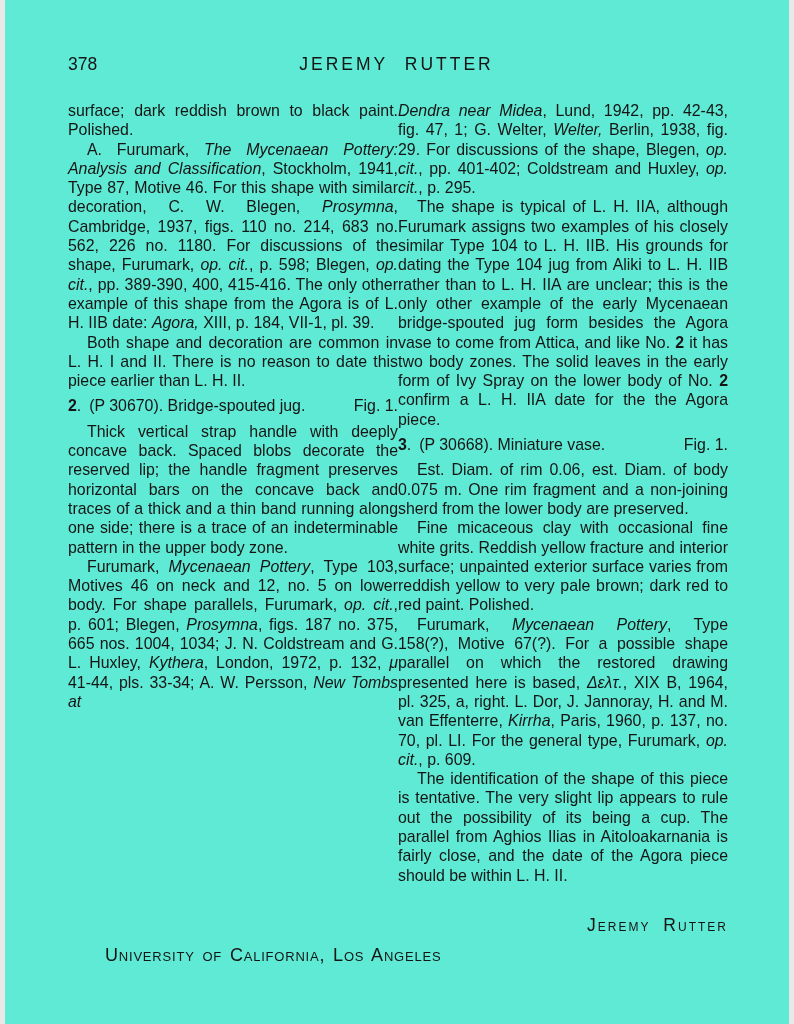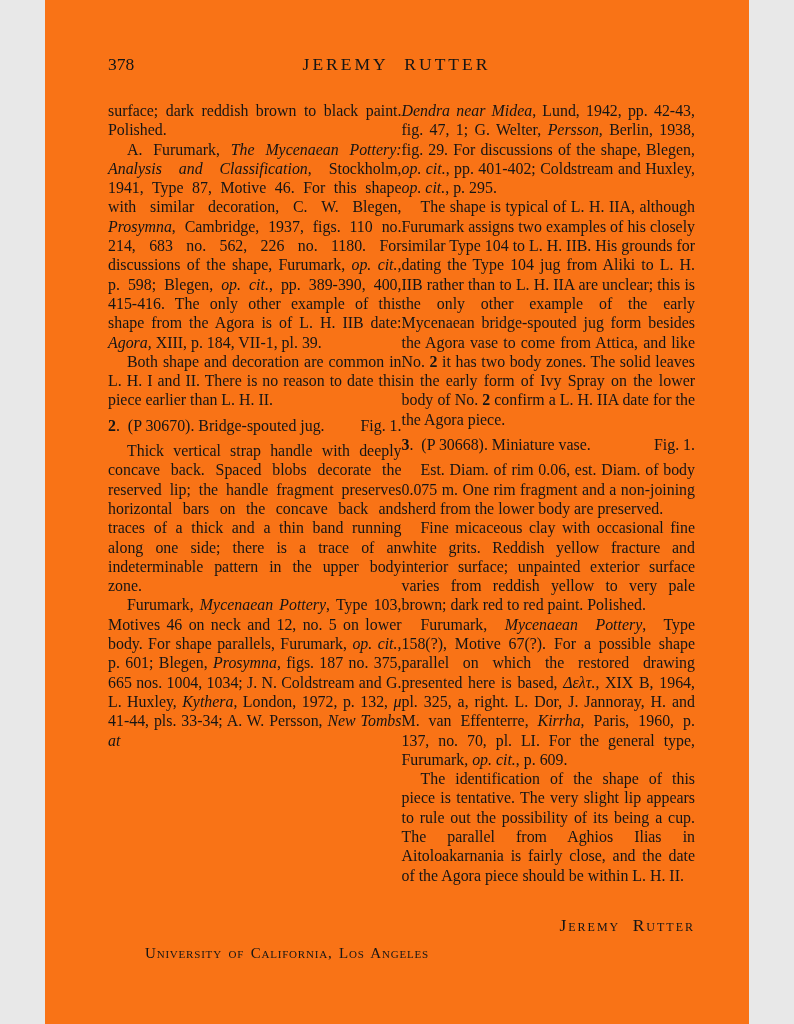--- a/index.html
+++ b/index.html
@@ -1,23 +1,23 @@
 <!DOCTYPE html>
 <html><head>
 <meta charset="utf-8">
 <style>
   html,body{margin:0;padding:0;background:#e8e8e8;}
   .page{
     position:relative;
-    width:704px;height:1024px;
+    width:784px;height:1024px;
     margin:0 auto;
-    background:#f97316;
+    background:#5eead4;
     box-sizing:border-box;
     padding:54px 54px 0 63px;
-    font-family:Liberation Serif, serif;
+    font-family:Liberation Sans, sans-serif;
     color:#151515;
     overflow:hidden;
   }
   .header-row{position:relative;height:22px;margin-bottom:25px;}
   .page-number{position:absolute;left:0;top:0;font-size:17.5px;}
   .running-title{
     position:absolute;left:0;right:10px;top:0;text-align:center;
     font-size:17.5px;letter-spacing:3px;word-spacing:9px;
   }
   .columns{display:flex;}
@@ -28,21 +28,21 @@
   .bd{font-weight:bold;}
   .entry-heading{display:flex;justify-content:space-between;margin:6px 0;}
   .head-left{text-align:center;}
   .fig-ref{white-space:nowrap;padding-left:12px;}
   .signature{
     text-align:right;margin-top:31px;
     font-variant:small-caps;font-size:17.5px;
     letter-spacing:2px;word-spacing:6px;
   }
   .affiliation{
-    font-variant:small-caps;font-size:15px;
+    font-variant:small-caps;font-size:18px;
     letter-spacing:0.8px;word-spacing:2px;
     margin:10px 0 0 37px;
   }
 </style>
 </head>
 <body>
 
 <div class="page">
   <div class="header-row">
     <span class="page-number">378</span>
@@ -58,21 +58,21 @@
           <div class="entry-heading">
             <span class="head-left"><span class="bd">2</span><span>. (P 30670).  Bridge-spouted jug.</span></span>
             <span class="fig-ref">Fig. 1.</span>
           </div>
           <p class="ind"><span>Thick vertical strap handle with deeply concave back.  Spaced blobs decorate the reserved lip; the handle fragment preserves horizontal bars on the concave back and traces of a thick and a thin band running along one side; there is a trace of an indeterminable pattern in the upper body zone.</span></p>
           <p class="ind"><span>Furumark, </span><span class="it">Mycenaean Pottery</span><span>, Type 103, Motives 46 on neck and 12, no. 5 on lower body. For shape parallels, Furumark, </span><span class="it">op. cit.</span><span>, p. 601; Blegen, </span><span class="it">Prosymna</span><span>, figs. 187 no. 375, 665 nos. 1004, 1034; J. N. Coldstream and G. L. Huxley, </span><span class="it">Kythera</span><span>, London, 1972, p. 132, </span><span class="it">μ</span><span> 41-44, pls. 33-34; A. W. Persson, </span><span class="it">New Tombs at</span></p>
         </div>
     </div>
     <div class="col">
       <div>
-          <p class=""><span class="it">Dendra near Midea</span><span>, Lund, 1942, pp. 42-43, fig. 47, 1; G. Welter, </span><span class="it">Persson,</span><span> Berlin, 1938, fig. 29.  For discussions of the shape, Blegen, </span><span class="it">op. cit.</span><span>, pp. 401-402; Coldstream and Huxley, </span><span class="it">op. cit.</span><span>, p. 295.</span></p>
+          <p class=""><span class="it">Dendra near Midea</span><span>, Lund, 1942, pp. 42-43, fig. 47, 1; G. Welter, </span><span class="it">Welter,</span><span> Berlin, 1938, fig. 29.  For discussions of the shape, Blegen, </span><span class="it">op. cit.</span><span>, pp. 401-402; Coldstream and Huxley, </span><span class="it">op. cit.</span><span>, p. 295.</span></p>
           <p class="ind"><span>The shape is typical of L. H. IIA, although Furumark assigns two examples of his closely similar Type 104 to L. H. IIB.  His grounds for dating the Type 104 jug from Aliki to L. H. IIB rather than to L. H. IIA are unclear; this is the only other example of the early Mycenaean bridge-spouted jug form besides the Agora vase to come from Attica, and like No. </span><span class="bd">2</span><span> it has two body zones.  The solid leaves in the early form of Ivy Spray on the lower body of No. </span><span class="bd">2</span><span> confirm a L. H. IIA date for the the Agora piece.</span></p>
           <div class="entry-heading">
             <span class="head-left"><span class="bd">3</span><span>. (P 30668).  Miniature vase.</span></span>
             <span class="fig-ref">Fig. 1.</span>
           </div>
           <p class="ind"><span>Est. Diam. of rim 0.06, est. Diam. of body 0.075 m.  One rim fragment and a non-joining sherd from the lower body are preserved.</span></p>
           <p class="ind"><span>Fine micaceous clay with occasional fine white grits.  Reddish yellow fracture and interior surface; unpainted exterior surface varies from reddish yellow to very pale brown; dark red to red paint.  Polished.</span></p>
           <p class="ind"><span>Furumark, </span><span class="it">Mycenaean Pottery</span><span>, Type 158(?), Motive 67(?).  For a possible shape parallel on which the restored drawing presented here is based, </span><span class="it">Δελτ.</span><span>, XIX B, 1964, pl. 325, a, right. L. Dor, J. Jannoray, H. and M. van Effenterre, </span><span class="it">Kirrha</span><span>, Paris, 1960, p. 137, no. 70, pl. LI.  For the general type, Furumark, </span><span class="it">op. cit.</span><span>, p. 609.</span></p>
           <p class="ind"><span>The identification of the shape of this piece is tentative.  The very slight lip appears to rule out the possibility of its being a cup.  The parallel from Aghios Ilias in Aitoloakarnania is fairly close, and the date of the Agora piece should be within L. H. II.</span></p>
         </div>

